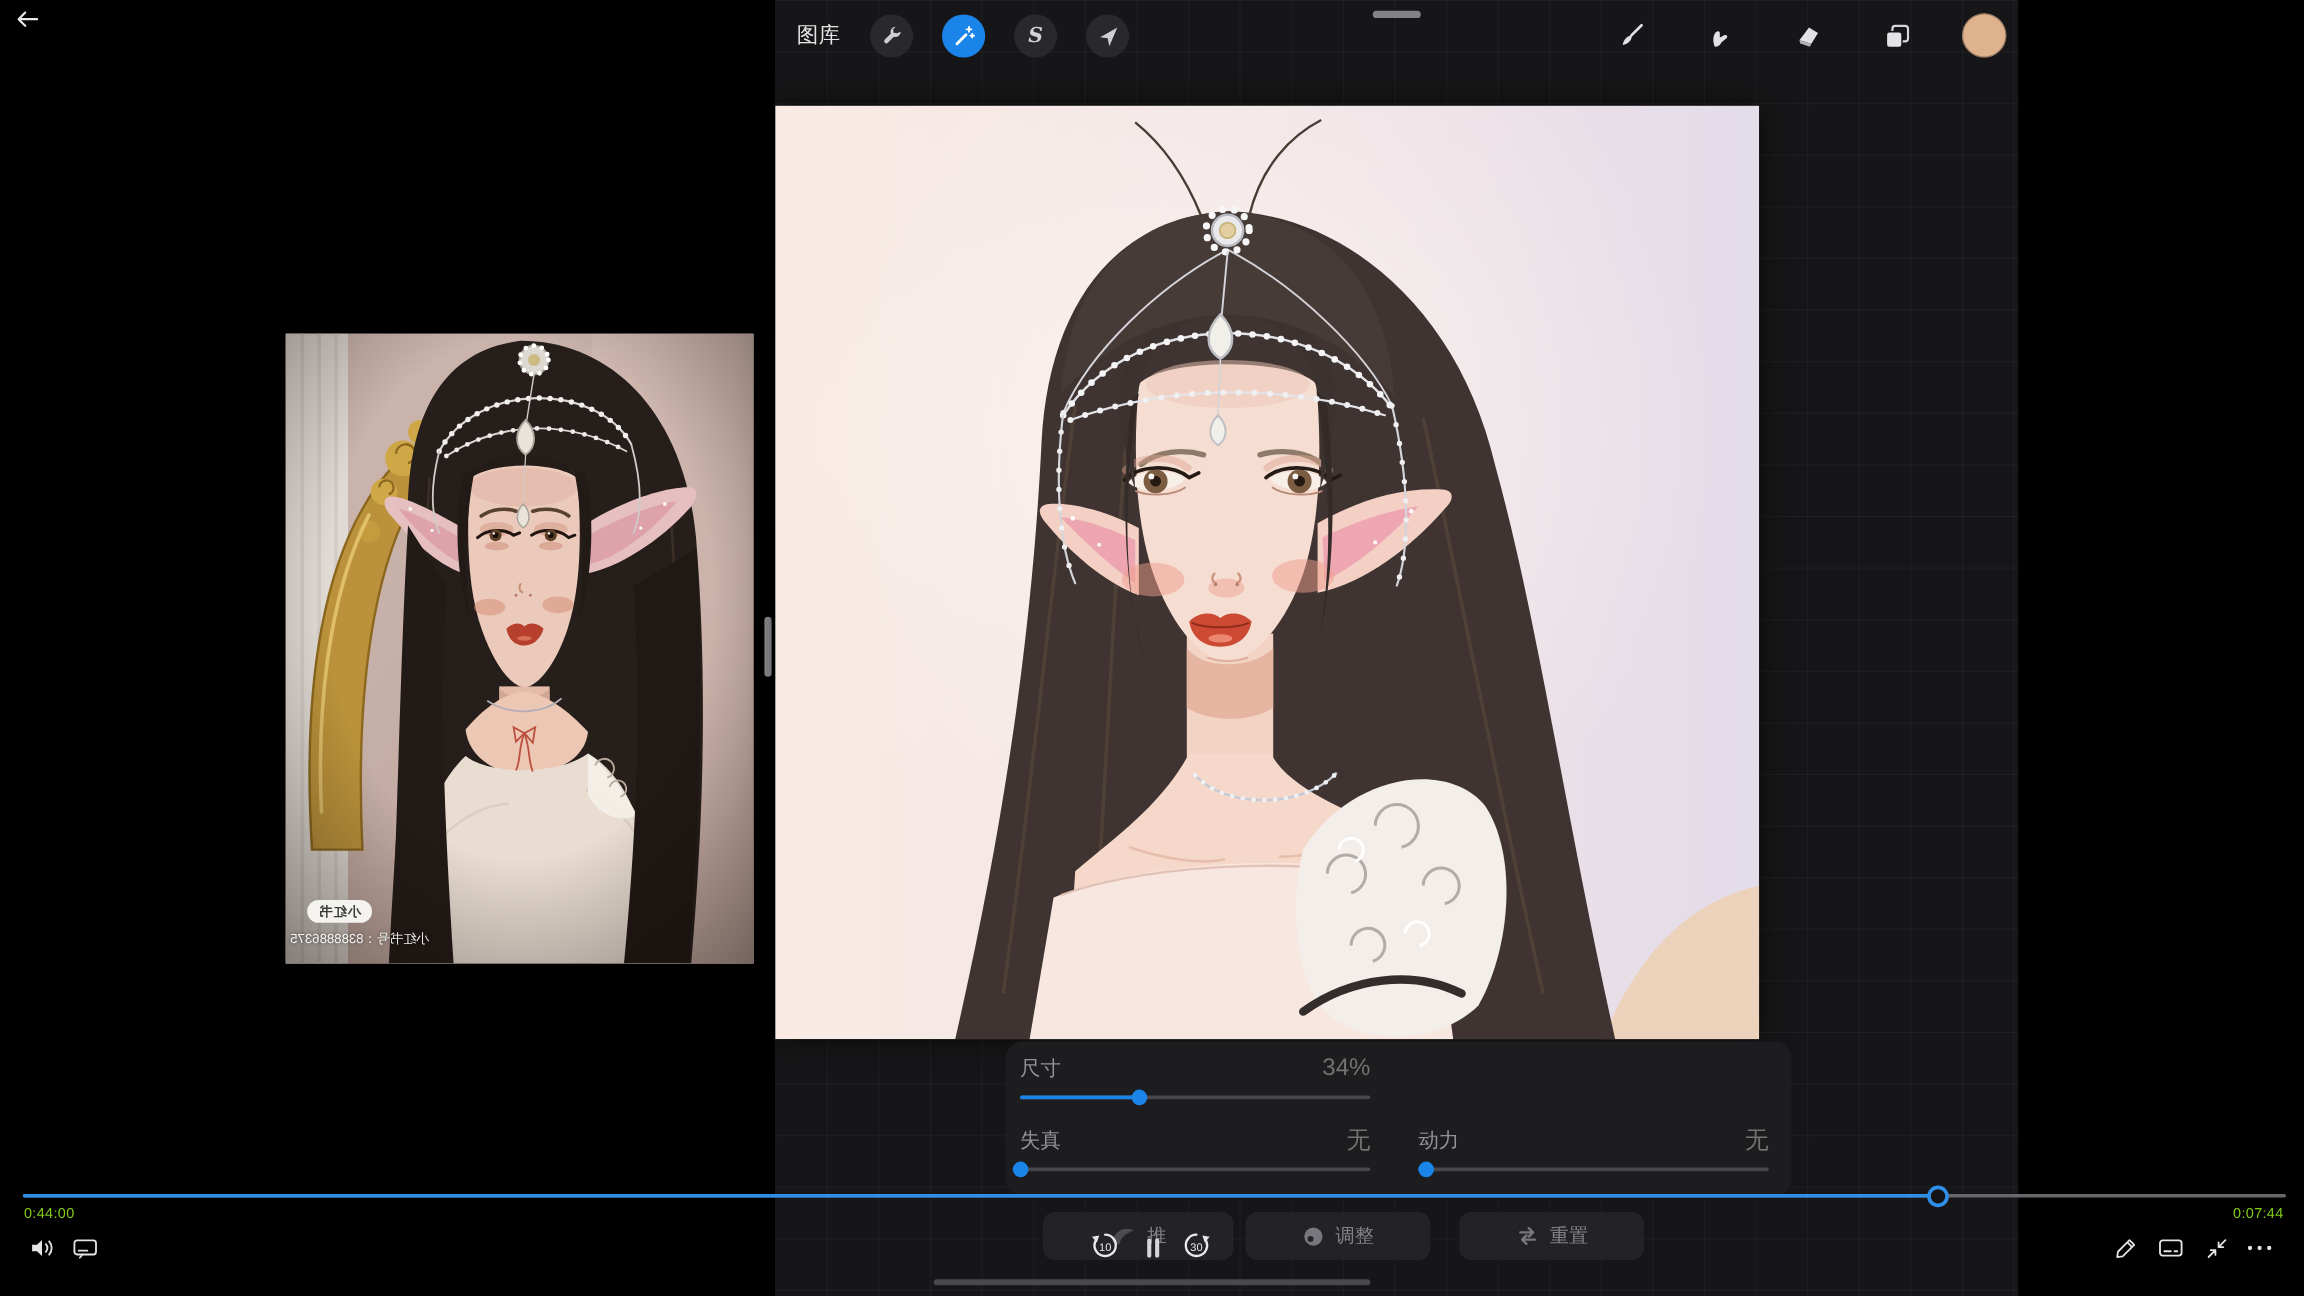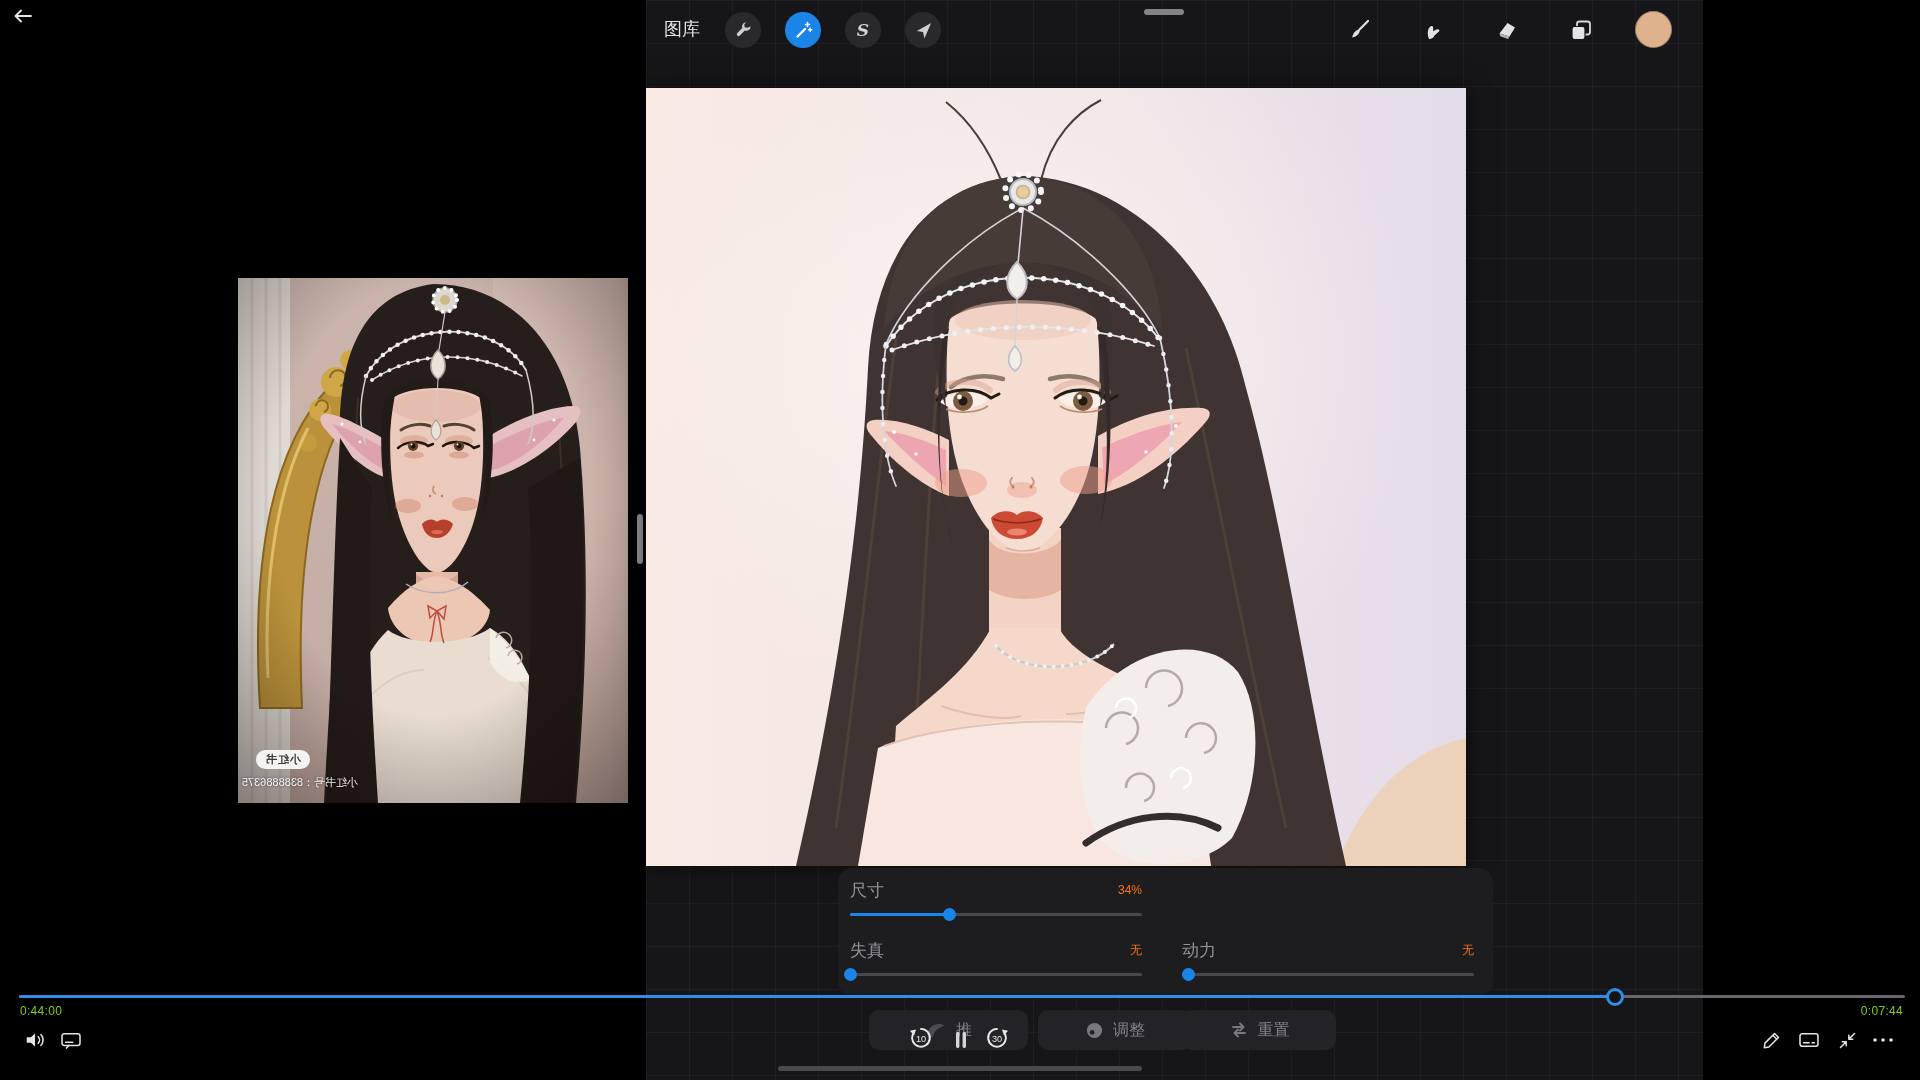--- a/index.html
+++ b/index.html
@@ -18,40 +18,40 @@
             padding:2px 9px;border-radius:10px;letter-spacing:1px;}
   .wm-id{left:0px;top:497px;width:120px;color:rgba(255,255,255,.92);font-size:11px;text-shadow:0 0 3px rgba(0,0,0,.6);}
 
   
   .divider{left:637px;top:514px;width:6px;height:50px;border-radius:3px;background:#97979c;cursor:ew-resize;}
 
   
   .pwin{left:646px;top:0;width:1036px;height:1080px;background:#161618;
         background-image:linear-gradient(rgba(255,255,255,.04) 1px,transparent 1px),
                          linear-gradient(90deg,rgba(255,255,255,.04) 1px,transparent 1px);
-        background-size:43px 43px;padding-left:21px;}
+        background-size:43px 43px;}
   .gallery{left:18px;top:17px;font-size:18px;color:#e4e4e6;cursor:pointer;}
   .tool-circle{width:36px;height:36px;border-radius:50%;background:#29292c;top:12px;
                display:flex;align-items:center;justify-content:center;cursor:pointer;}
   .tool-circle.selected{background:#1a84e8;}
   .sel-s{font-family:"DejaVu Serif",serif;font-style:italic;font-weight:bold;font-size:17px;color:#d3d3d6;}
   .top-handle{left:498px;top:9px;width:40px;height:6px;border-radius:3px;background:#828287;cursor:grab;}
   .ricon{width:28px;height:28px;top:16px;display:flex;align-items:center;justify-content:center;cursor:pointer;}
   .color-swatch{left:989px;top:11px;width:37px;height:37px;border-radius:50%;cursor:pointer;
                 box-shadow:inset 0 0 0 1px rgba(0,0,0,.3);}
 
   
   .canvas{left:0;top:88px;width:820px;height:778px;box-shadow:0 0 22px rgba(0,0,0,.6);cursor:crosshair;}
 
   
   .panel{left:192px;top:868px;width:655px;height:128px;background:#1d1d20;border-radius:14px;}
   .sgroup{position:absolute;width:292px;}
   .s-head{display:flex;justify-content:space-between;align-items:center;height:24px;}
   .s-label{font-size:17px;color:#92929a;}
-  .s-value{font-size:12px;color:#f97316;margin-left:16px;}
+  .s-value{font-size:20px;color:#737373;margin-left:16px;}
   .s-track{margin-top:11px;height:3px;background:#47474c;border-radius:2px;position:relative;cursor:pointer;}
   .s-fill{height:3px;border-radius:2px;background:#1a84e8;position:relative;}
   .s-thumb{position:absolute;right:-7px;top:-5px;width:13px;height:13px;border-radius:50%;background:#1a84e8;cursor:grab;}
 
   
   .pbtn{top:1010px;height:40px;background:#232327;border-radius:10px;display:flex;align-items:center;
         justify-content:center;gap:9px;color:#828288;font-size:16px;cursor:pointer;}
 
   
   .tl-track{left:19px;top:995px;width:1886px;height:3px;background:#67676b;border-radius:2px;cursor:pointer;}
@@ -382,21 +382,21 @@
       </svg>
       <span>推</span>
     </div>
     <div class="abs pbtn" style="left:392px;width:154px;">
       <svg width="19" height="19" viewBox="0 0 20 20">
         <circle cx="10" cy="10" r="8" fill="#77777d"></circle>
         <circle cx="7.5" cy="12" r="2.6" fill="#232327"></circle>
       </svg>
       <span>调整</span>
     </div>
-    <div class="abs pbtn" style="left:536px;width:154px;">
+    <div class="abs pbtn" style="left:570px;width:154px;">
       <svg width="20" height="16" viewBox="0 0 20 16">
         <path d="M4,5 H14 M11,1.5 L14.5,5 L11,8.5" stroke="#77777d" stroke-width="2" fill="none" stroke-linecap="round" stroke-linejoin="round"></path>
         <path d="M16,11 H6 M9,7.5 L5.5,11 L9,14.5" stroke="#77777d" stroke-width="2" fill="none" stroke-linecap="round" stroke-linejoin="round"></path>
       </svg>
       <span>重置</span>
     </div>
   </div>
 
   <div class="abs tl-track">
     <div class="tl-fill" style="width: 84.6%;">

